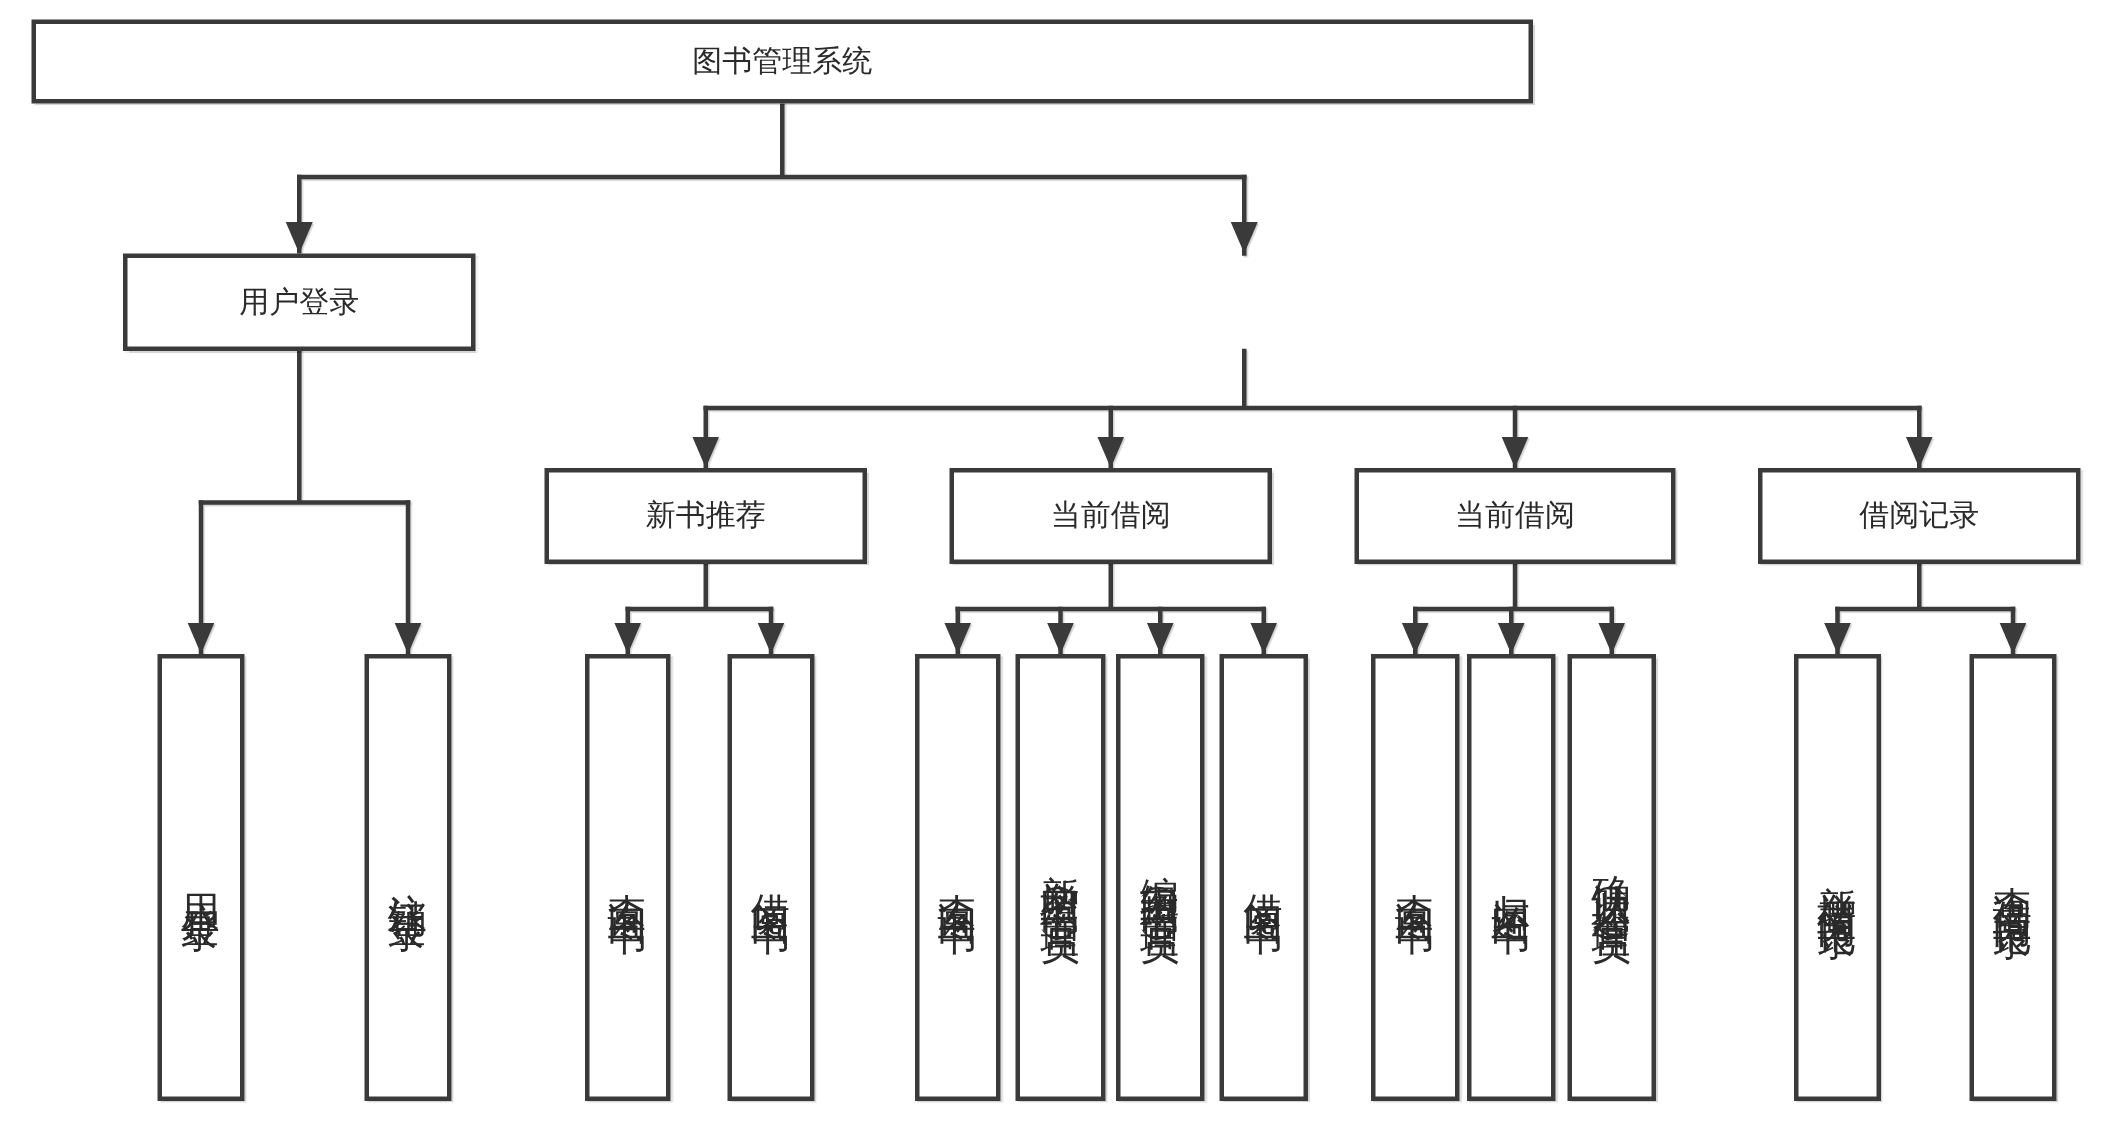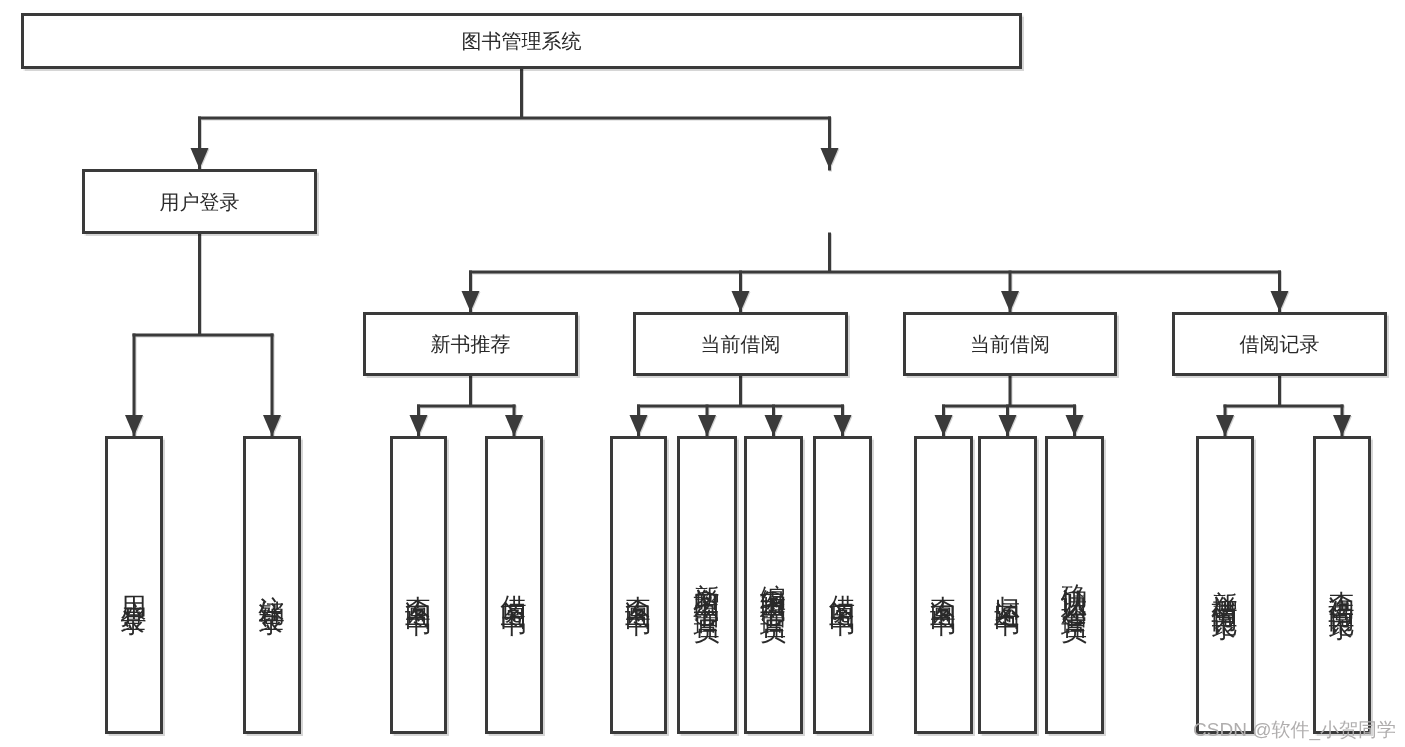--- a/index.html
+++ b/index.html
@@ -158,14 +158,13 @@
     <span class="vlbl">确认归还（管理员）</span>
   </div>
 
   <div class="node" style="left:1196px;top:436px;width:58px;height:298px">
     <span class="vlbl">新增借阅记录</span>
   </div>
   <div class="node" style="left:1313px;top:436px;width:58px;height:298px">
     <span class="vlbl">查询借阅记录</span>
   </div>
 
-  <div id="watermark">CSDN @软件_小贺同学</div>
 </div>
 
 </body></html>

